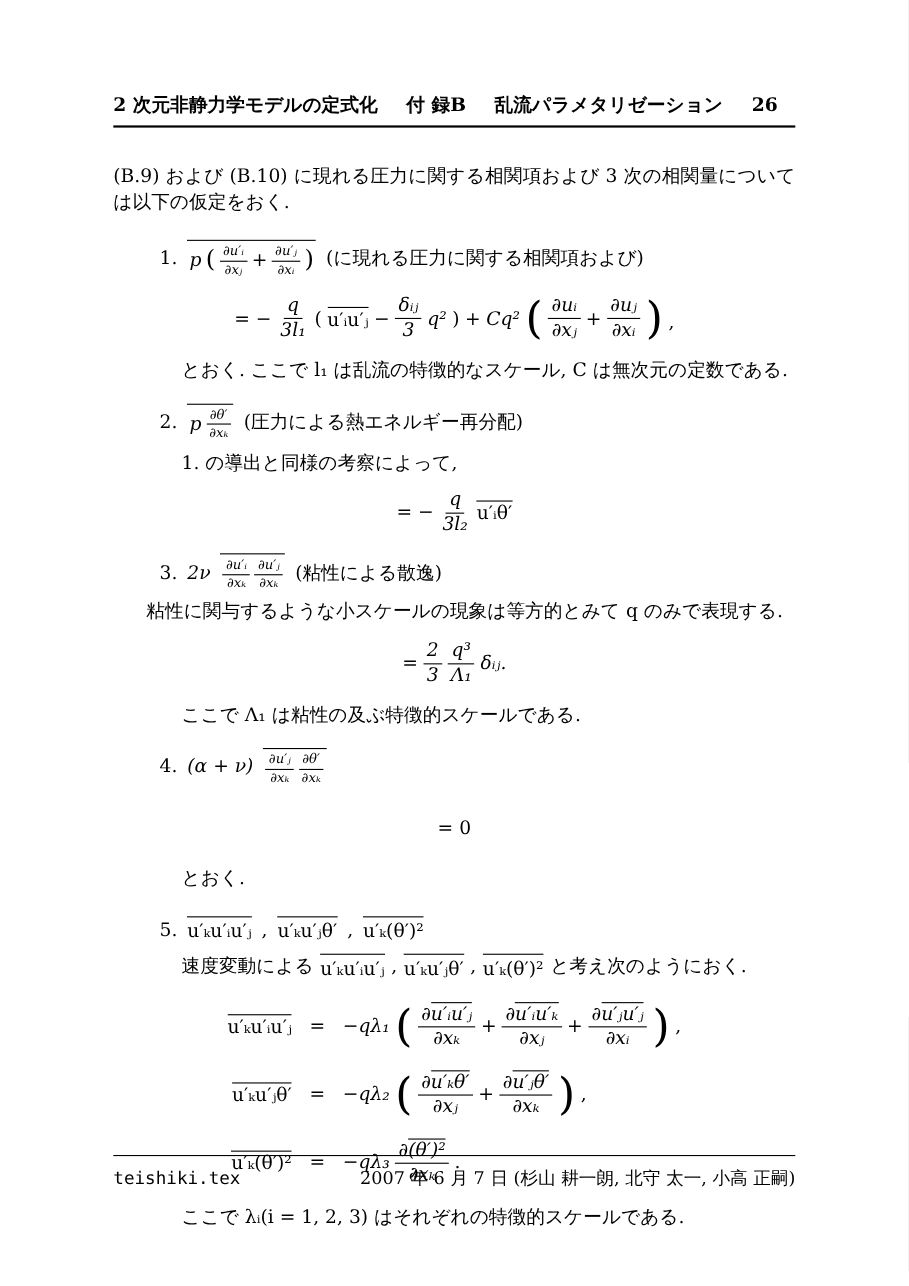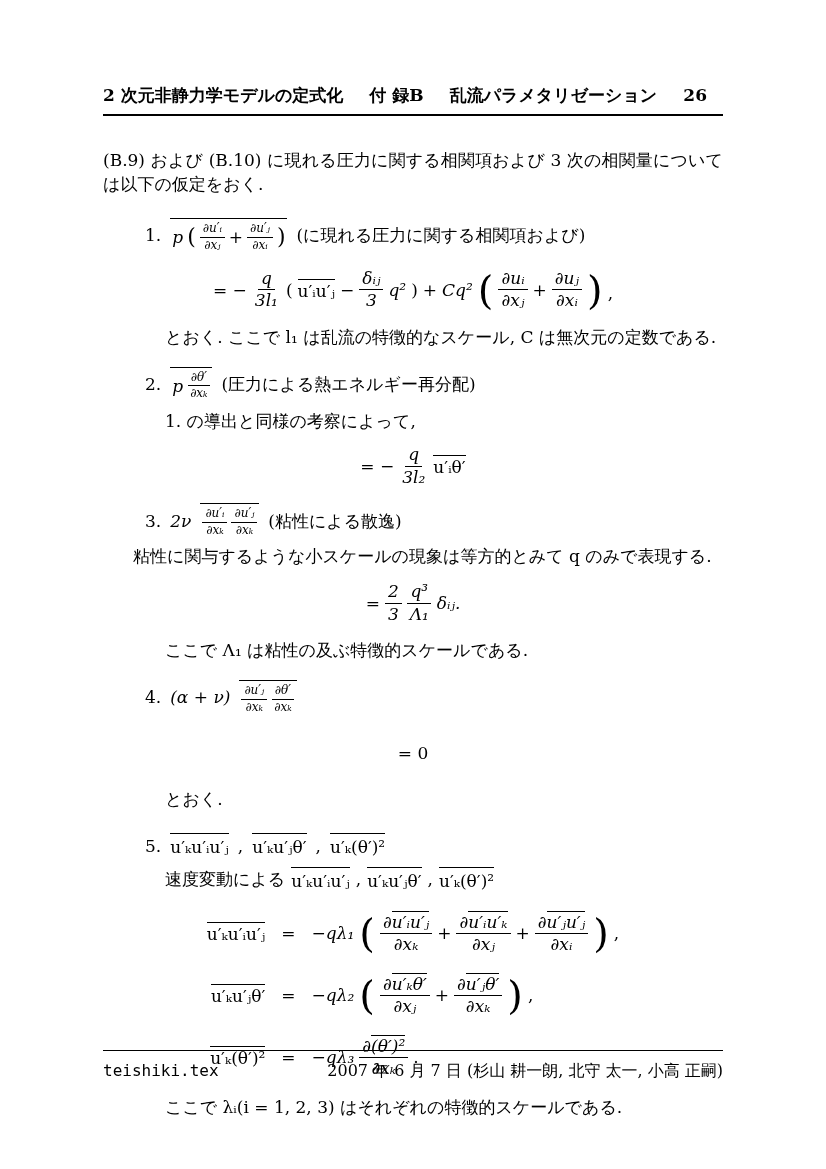--- a/index.html
+++ b/index.html
@@ -213,20 +213,21 @@
         <span class="mu">,</span>
       <span class="olin">u′ₖ(θ′)²</span>
     </div>
     <div class="jp item-body" style="margin-top:8px; display:flex; align-items:flex-start; gap:6px; flex-wrap:wrap">
       <span>速度変動による</span>
       <span class="olin">u′ₖu′ᵢu′ⱼ</span>
         <span class="mu">,</span>
       <span class="olin">u′ₖu′ⱼθ′</span>
         <span class="mu">,</span>
       <span class="olin">u′ₖ(θ′)²</span>
+      <span>と考え次のようにおく.</span>
     </div>
 
     <div class="eqarray">
 
       <span class="lhs olin">u′ₖu′ᵢu′ⱼ</span>
       <span class="mu">=</span>
       <span class="rhs">
         <span class="mi">−qλ₁</span>
         <span class="bigp">(</span>
         <span class="frac">

